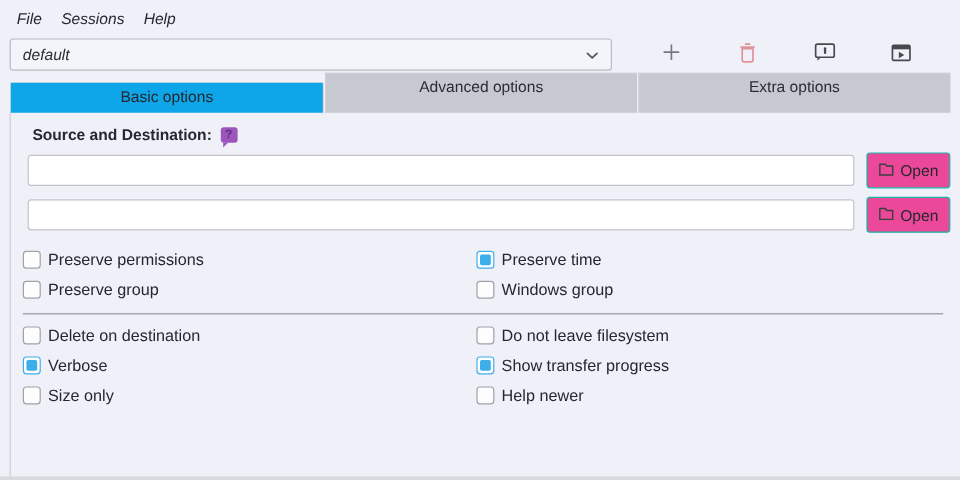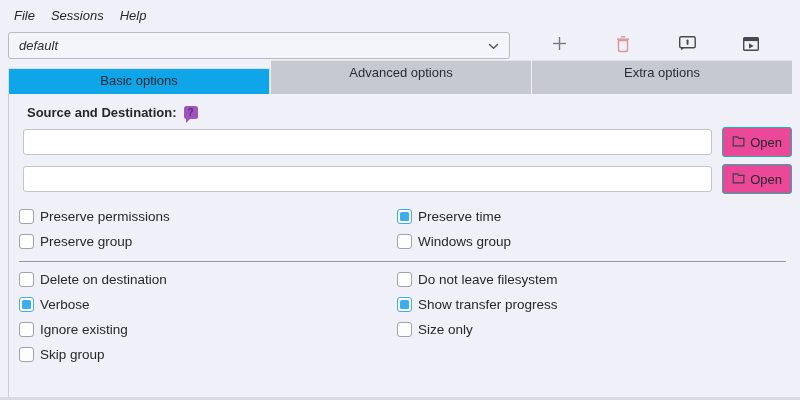--- a/index.html
+++ b/index.html
@@ -205,27 +205,23 @@
           <span>Verbose</span>
         </div>
         <div class="cb-item">
           <span class="cb-box checked">
             <span class="cb-inner"></span>
           </span>
           <span>Show transfer progress</span>
         </div>
         <div class="cb-item">
           <span class="cb-box"></span>
-          <span>Ignore existing</span>
-        </div>
-        <div class="cb-item">
-          <span class="cb-box"></span>
           <span>Size only</span>
         </div>
         <div class="cb-item">
           <span class="cb-box"></span>
-          <span>Skip group</span>
+          <span>Help newer</span>
         </div>
       </div>
   </div>
 </div>
 
 <div class="bottom-edge"></div>
 
 </body></html>

